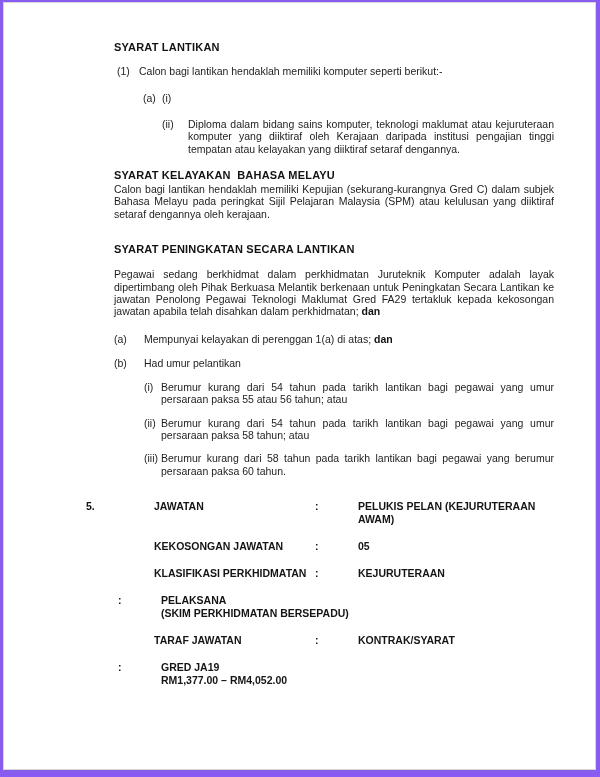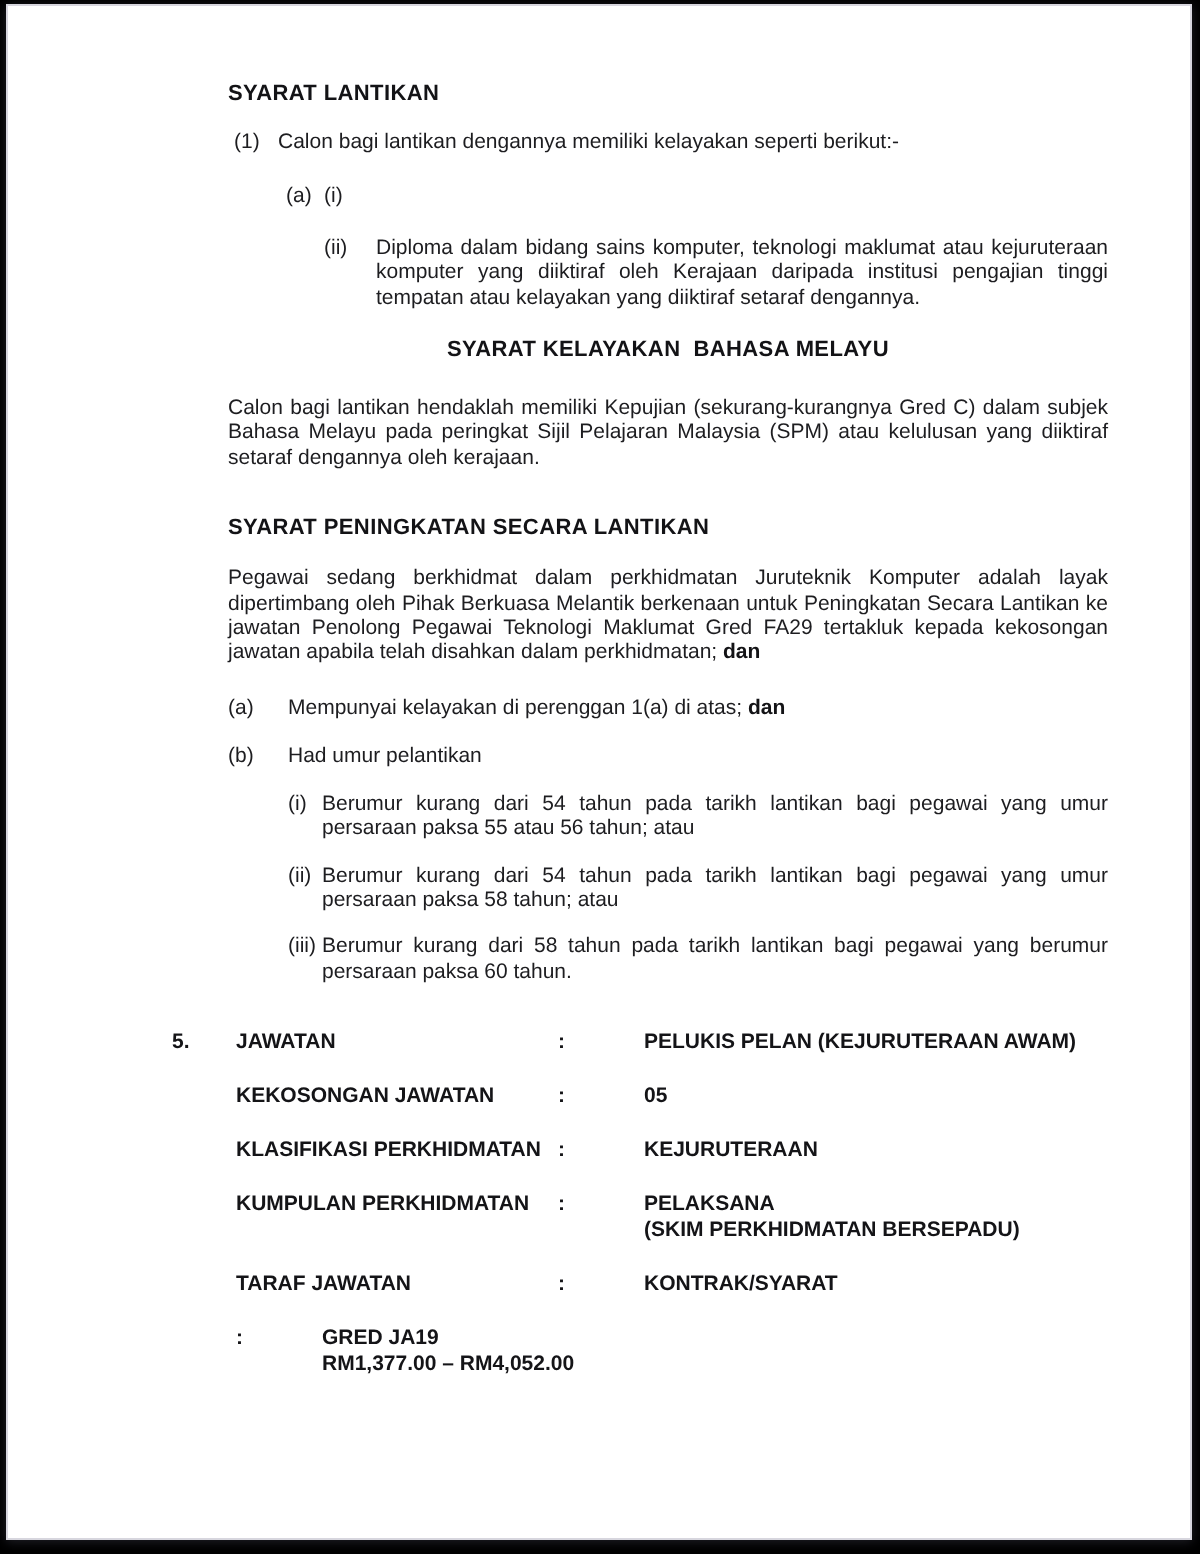--- a/index.html
+++ b/index.html
@@ -3,35 +3,35 @@
 <meta charset="utf-8">
 <style>
   * { margin:0; padding:0; box-sizing:border-box; }
   html,body { width:600px; height:777px; }
   body {
     background:#e9e8ef;
     font-family:"Liberation Sans","DejaVu Sans",sans-serif;
     color:#1d1d20;
     -webkit-font-smoothing:antialiased;
   }
-  .photo { position:relative; width:600px; height:777px; background:#000000; overflow:hidden; }
+  .photo { position:relative; width:600px; height:777px; background:#8b5cf6; overflow:hidden; }
   .page {
     position:absolute; left:3px; top:2px; right:4px; bottom:7px;
     background:#fff;
     border:1px solid #d7d6de;
     box-shadow:0 1px 5px rgba(110,110,135,.28);
   }
   .content { padding:38px 41px 0 110px; font-size:10.5px; line-height:12.4px; }
 
   .heading {
     font-size:11px; font-weight:bold; line-height:13px; color:#131316;
     letter-spacing:.2px; white-space:pre-wrap;
   }
   .h-top1 { margin-bottom:11px; }
-  .h-bm   { margin-top:14px; margin-bottom:16px;text-align:center; }
+  .h-bm   { margin-top:14px; margin-bottom:1px; }
   .h-psl  { margin-top:23px; margin-bottom:12px; }
 
   .row { display:flex; align-items:flex-start; }
   .num { flex:none; }
   .txt { flex:1 1 auto; }
   .just { text-align:justify; }
 
   
   .lvl1 .num { width:25px; padding-left:3px; }
   
@@ -48,36 +48,36 @@
   .m-psl-b { margin-top:12px; }
   .sub { margin-left:30px; margin-top:11px; }
   .sub .num { min-width:17px; }
 
   b { font-weight:bold; color:#131316; }
 
   
   .job { margin-left:-28px; margin-top:23px; font-weight:bold; color:#141417; }
   .job-row { display:flex; align-items:flex-start; margin-bottom:14px; line-height:13px; }
   .job-num { flex:none; width:32px; }
-  .job-label { flex:none; width:161px; }
+  .job-label { flex:none; width:161px;margin-left:36px; }
   .job-colon { flex:none; width:15px; }
   .job-value { flex:1 1 auto;padding-left:28px; }
 </style>
 </head>
 <body>
 
 <div class="photo">
   <div class="page">
     <div class="content">
 
       <div class="heading h-top1">SYARAT LANTIKAN</div>
 
       <div class="row lvl1 m-item1">
         <span class="num">(1)</span>
-        <div class="txt">Calon bagi lantikan dengannya memiliki kelayakan seperti berikut:-</div>
+        <div class="txt">Calon bagi lantikan hendaklah memiliki komputer seperti berikut:-</div>
       </div>
 
       <div class="row lvl2 m-ai">
         <span class="num la">(a)</span>
         <span class="num li">(i)</span>
       </div>
 
       <div class="row lvl2">
         <span class="num sp"></span>
         <span class="num li">(ii)</span>
@@ -131,21 +131,20 @@
 
         <div class="job-row">
           <span class="job-num"></span>
           <span class="job-label">KLASIFIKASI PERKHIDMATAN</span>
           <span class="job-colon">:</span>
           <span class="job-value">KEJURUTERAAN</span>
         </div>
 
         <div class="job-row">
           <span class="job-num"></span>
-          <span class="job-label">KUMPULAN PERKHIDMATAN</span>
           <span class="job-colon">:</span>
           <span class="job-value">
             <div>PELAKSANA</div>
             <div>(SKIM PERKHIDMATAN BERSEPADU)</div>
           </span>
         </div>
 
         <div class="job-row">
           <span class="job-num"></span>
           <span class="job-label">TARAF JAWATAN</span>

